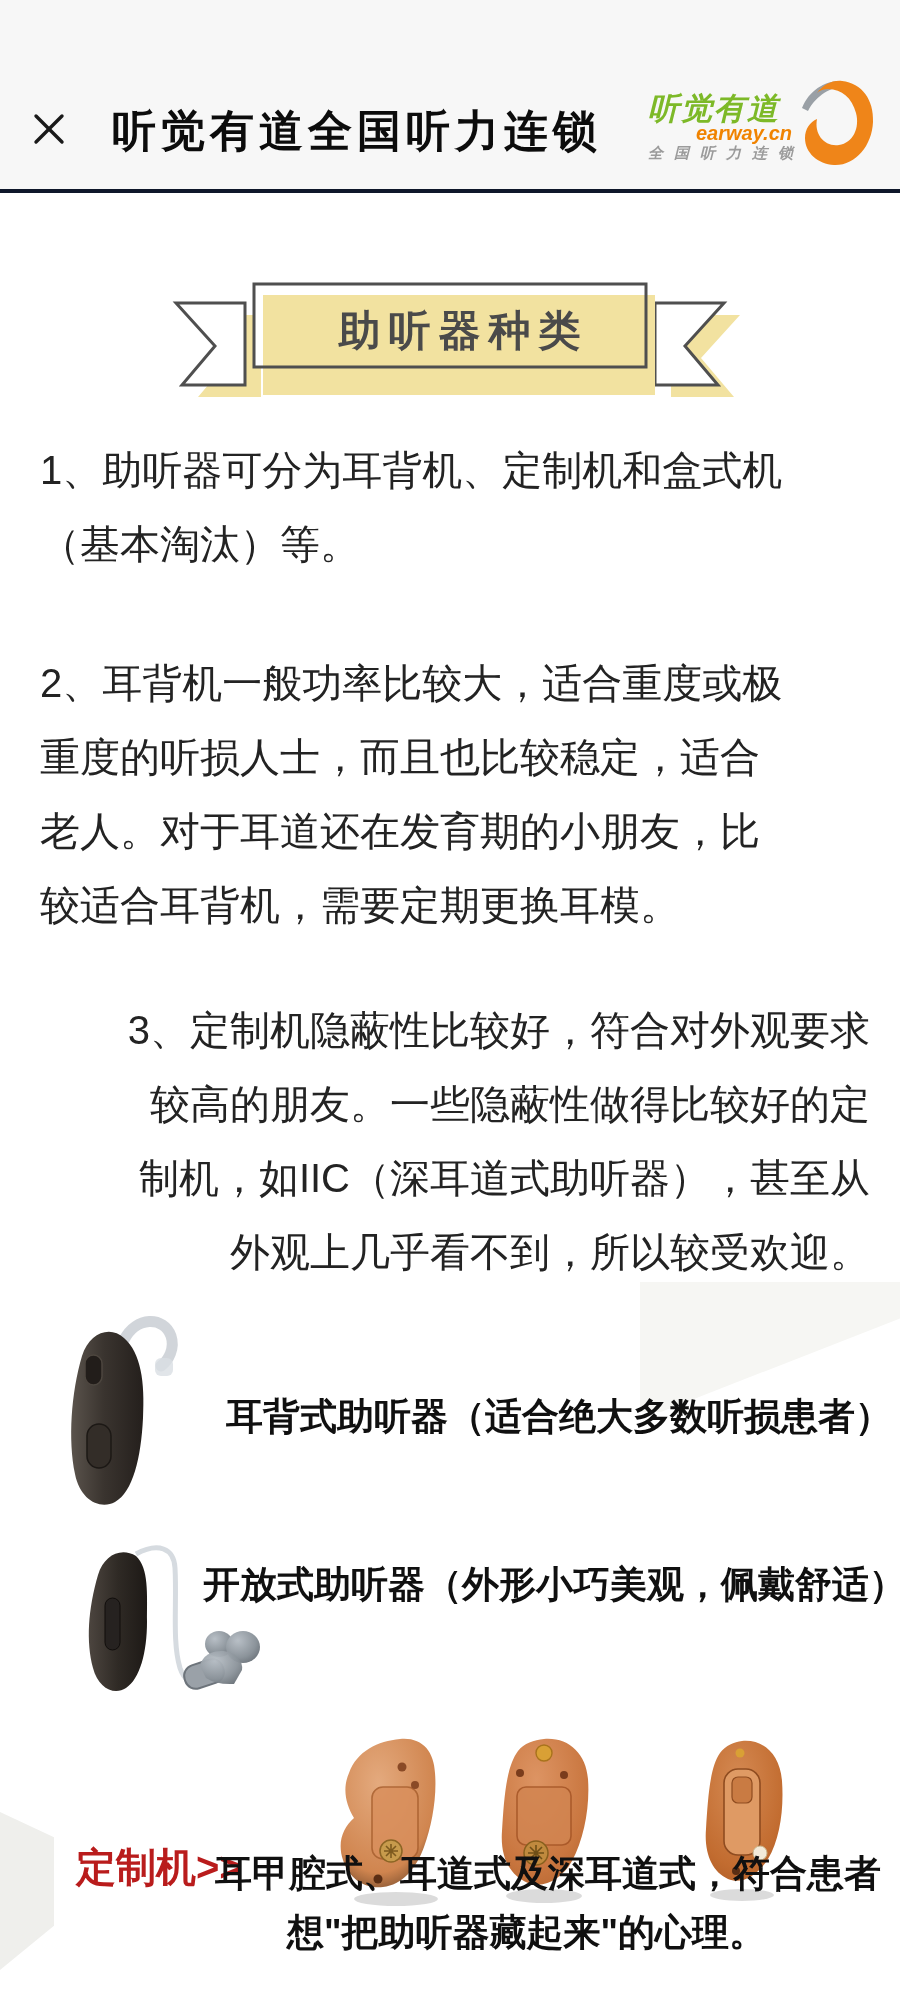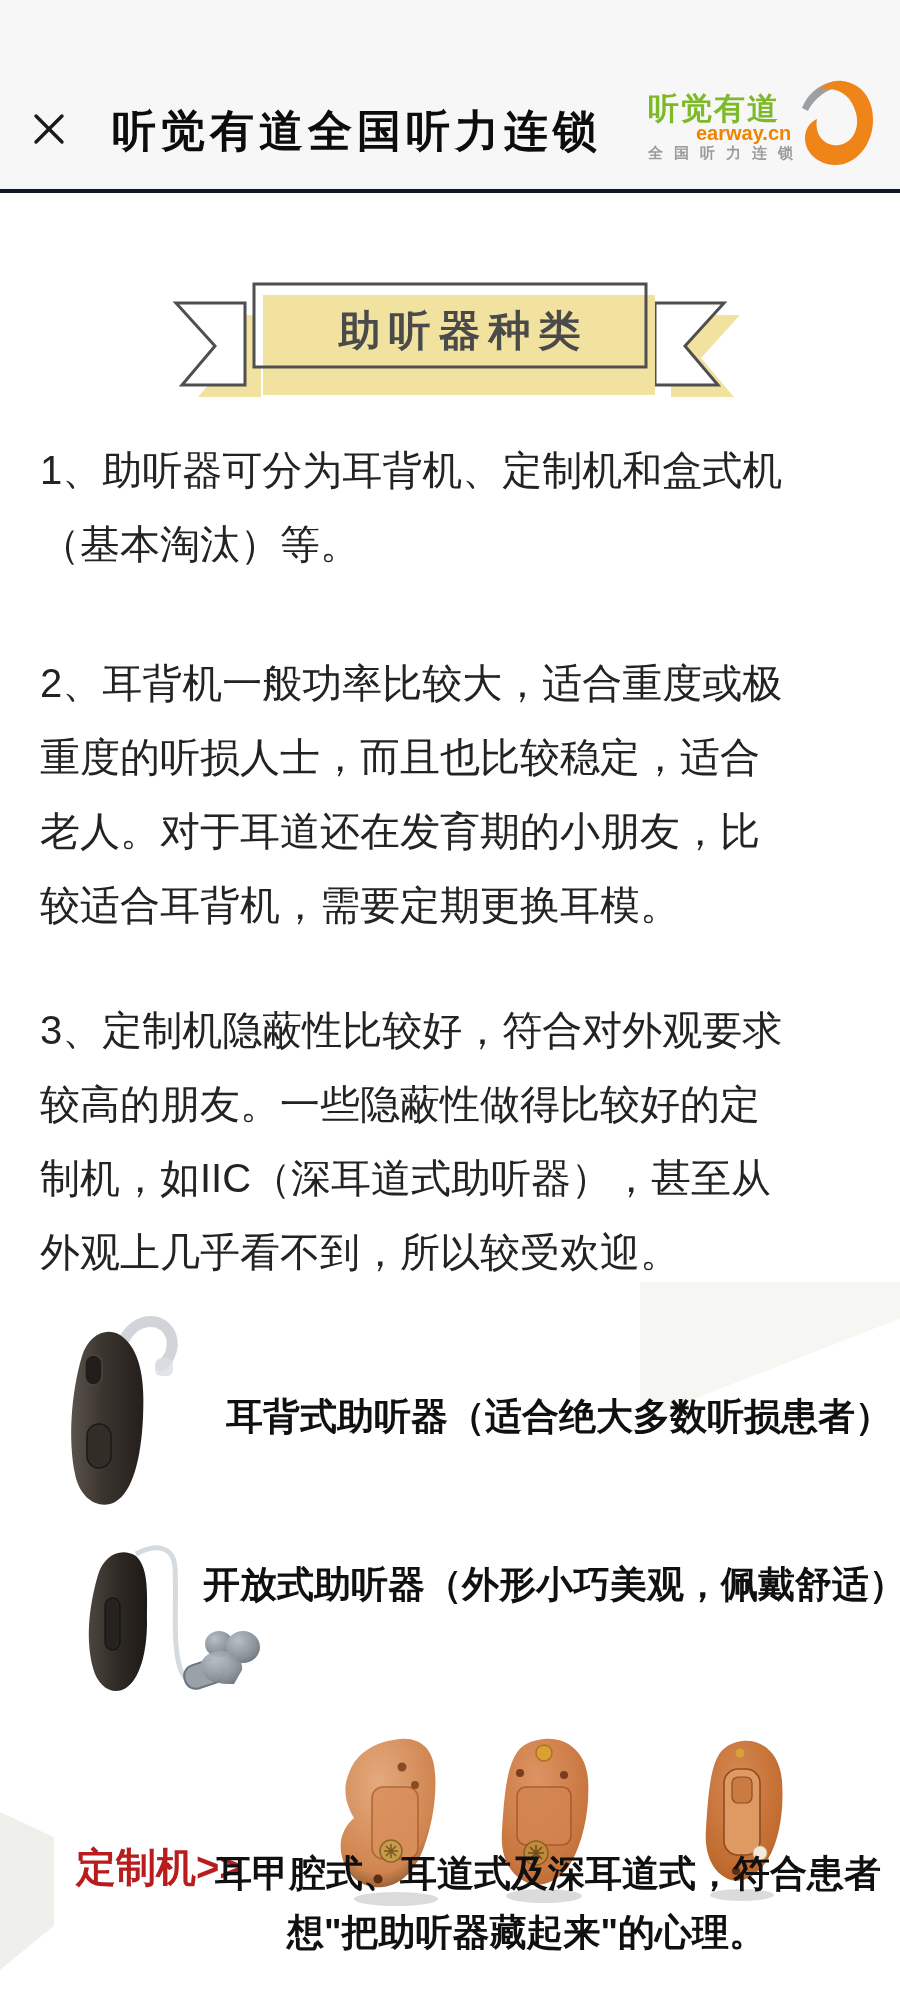--- a/index.html
+++ b/index.html
@@ -13,21 +13,21 @@
   
   .header {
     position:absolute; left:0; top:0; width:900px; height:193px;
     background:#f7f7f7; border-bottom:4px solid #0f172a;
   }
   .close-btn { position:absolute; left:30px; top:110px; width:38px; height:38px; cursor:pointer; }
   .hd-title {
     position:absolute; left:112px; top:102px; font-size:44px; font-weight:700;
     color:#0c0c0c; letter-spacing:5px; white-space:nowrap;
   }
-  .logo { position:absolute; left:644px; top:74px; width:236px; height:96px; }
+  .logo { position:absolute; left:644px; top:74px; width:236px; height:96px;font-style:italic; }
   .logo-cn { position:absolute; left:4px; top:14px; font-size:31px; font-weight:800;
     color:#7db928; letter-spacing:2px; white-space:nowrap; }
   .logo-url { position:absolute; left:52px; top:48px; font-size:20px; font-weight:700;
     color:#f08300; white-space:nowrap; }
   .logo-tag { position:absolute; left:4px; top:70px; font-size:15px; font-weight:600;
     color:#9b9b9b; letter-spacing:11px; white-space:nowrap; }
   .logo-mark { position:absolute; left:148px; top:2px; }
 
   
   .ribbon-svg { position:absolute; left:150px; top:270px; }
@@ -37,21 +37,21 @@
     font-size:42px; font-weight:700; color:#4a4a4a; letter-spacing:8px;
     text-indent:8px; white-space:nowrap;padding-left:19px;
   }
 
   
   .para { position:absolute; left:40px; width:830px; color:#232323;
     font-size:40px; line-height:74px; font-weight:400; }
   .para .ln { white-space:nowrap; }
   #p1 { top:433px; }
   #p2 { top:646px; }
-  #p3 { top:993px; }
+  #p3 { top:993px;text-align:right; }
 
   
   .wedge-tr { position:absolute; left:640px; top:1282px; width:260px; height:130px;
     background:#f6f6f3; clip-path:polygon(0 0,100% 0,100% 28%,8% 100%,0 100%); }
   .wedge-bl { position:absolute; left:0px; top:1812px; width:54px; height:158px;
     background:#efefec; clip-path:polygon(0 0,100% 16%,100% 72%,0 100%); }
 
   .caption { position:absolute; font-size:37px; font-weight:700; color:#101010; white-space:nowrap; }
   #cap-bte  { left:226px; top:1392px; }
   #cap-open { left:203px; top:1560px; }

